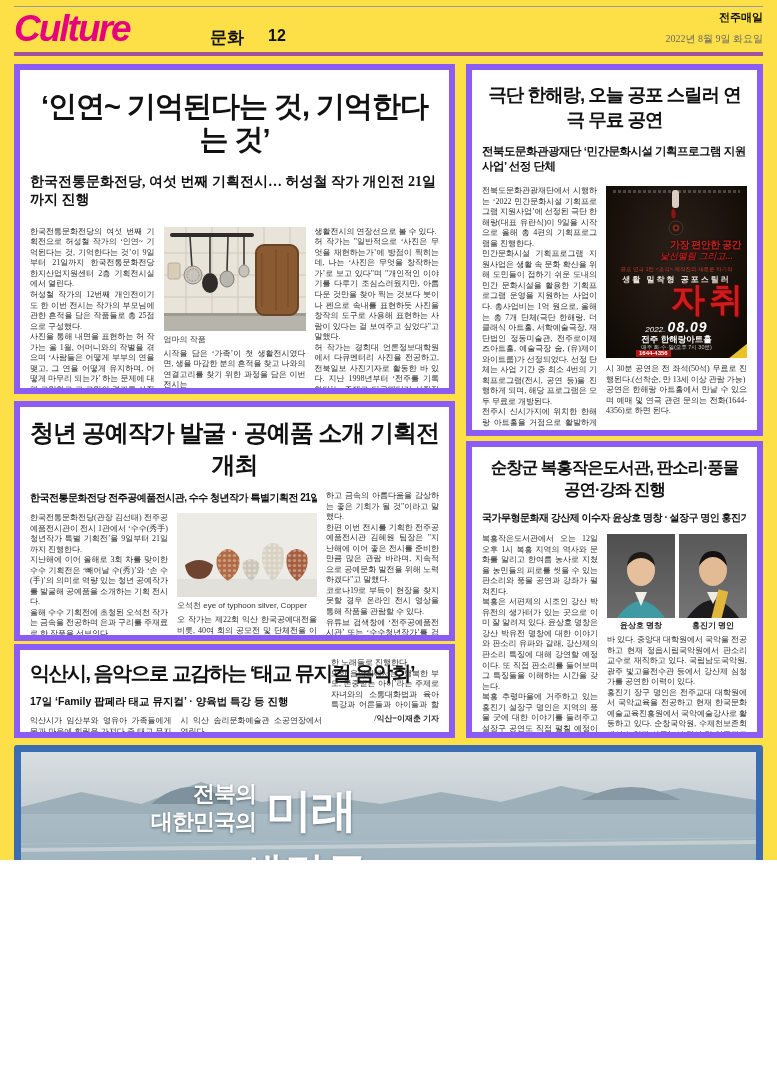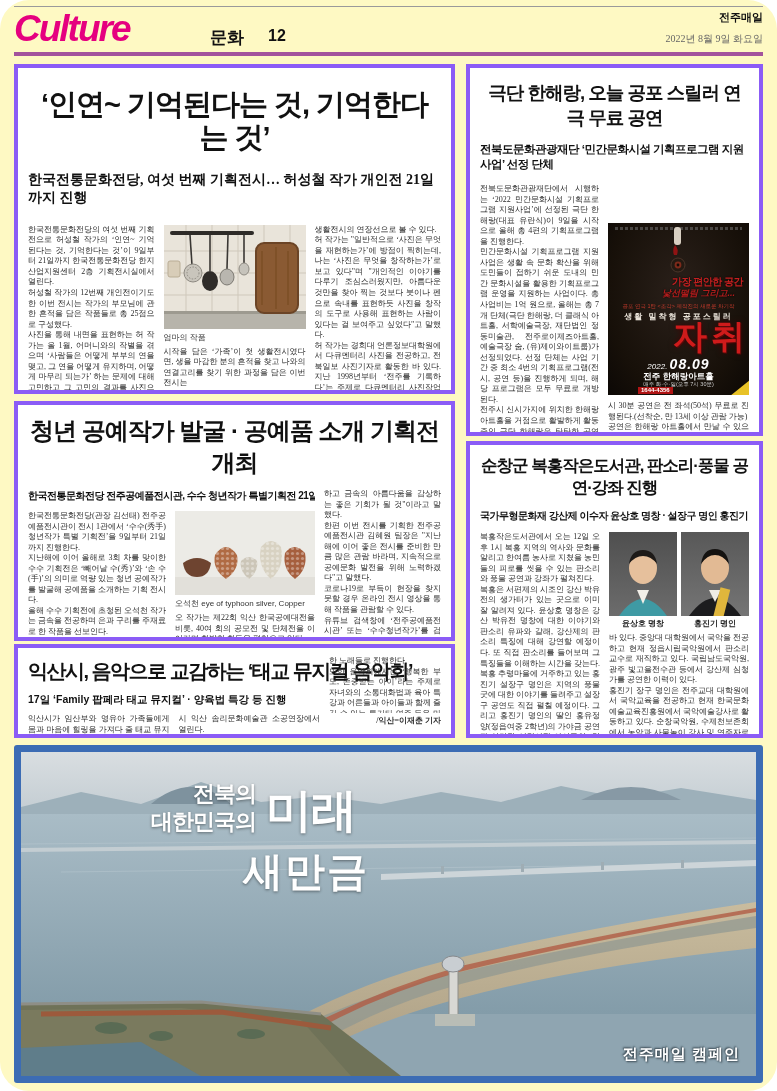--- a/index.html
+++ b/index.html
@@ -1,18 +1,18 @@
 <!DOCTYPE html>
 <html><head>
 <meta charset="utf-8">
 <style>
   html,body{margin:0;padding:0;background:#ffffff;}
-  #page{position:relative;width:777px;height:1091px;background:#fef9c3;overflow:hidden;
-        font-family:"Liberation Serif","DejaVu Serif",serif;color:#222;border-radius:29px;}
-  .abox{position:absolute;border:4px solid #8b5cf6;background:#fff;box-sizing:border-box;
+  #page{position:relative;width:777px;height:860px;background:#fde047;overflow:hidden;
+        font-family:"Liberation Serif","DejaVu Serif",serif;color:#222;}
+  .abox{position:absolute;border:6px solid #8b5cf6;background:#fff;box-sizing:border-box;
         padding:8px 10px;overflow:hidden;}
   
   #topline{position:absolute;left:14px;right:14px;top:6px;border-top:1px solid #9a9a9a;}
   #hdr{position:absolute;left:14px;right:14px;top:10px;height:40px;}
   #logo-en{position:absolute;left:0;top:0;font-family:"Liberation Sans",sans-serif;
            font-style:italic;font-weight:bold;font-size:37px;letter-spacing:-2px;color:#e5007f;line-height:1;}
   #sec-ko{position:absolute;left:196px;top:16px;font-family:"Liberation Sans",sans-serif;
           font-weight:bold;font-size:17px;color:#111;}
   #pageno{position:absolute;left:254px;top:17px;font-family:"Liberation Sans",sans-serif;
           font-weight:bold;font-size:16px;color:#111;}
@@ -174,21 +174,21 @@
     <div class="hl">극단 한해랑, 오늘 공포 스릴러 연극 무료 공연</div>
     <div class="sub">전북도문화관광재단 ‘민간문화시설 기획프로그램 지원사업’ 선정 단체</div>
     <div class="cols">
       <div class="col">
         <div class="bodytxt grow">전북도문화관광재단에서 시행하는 ‘2022 민간문화시설 기획프로그램 지원사업’에 선정된 극단 한해랑(대표 유란식)이 9일을 시작으로 올해 총 4편의 기획프로그램을 진행한다.
 민간문화시설 기획프로그램 지원사업은 생활 속 문화 확산을 위해 도민들이 접하기 쉬운 도내의 민간 문화시설을 활용한 기획프로그램 운영을 지원하는 사업이다. 총사업비는 1억 원으로, 올해는 총 7개 단체(극단 한해랑, 더 클래식 아트홀, 서학예술극장, 재단법인 정동미술관, 전주로이제즈아트홀, 예술극장 숨, (유)제이와이트룹)가 선정되었다. 선정 단체는 사업 기간 중 최소 4번의 기획프로그램(전시, 공연 등)을 진행하게 되며, 해당 프로그램은 모두 무료로 개방된다.
 전주시 신시가지에 위치한 한해랑 아트홀을 거점으로 활발하게 활동 중인 극단 한해랑은 탄탄한 공연기획 능력을 바탕으로 고정 관객층을 확보해 나가며 도내 생활 문화 확산에 큰 역할을 하고 있다.
 극단 한해랑이 민간문화시설 기획프로그램 지원사업을 통해 찾아가는 첫 번째 순서는 연극 (자취)(작/연출 진광련)로, 부모님의 반대를 무릅쓰고 시작한 주인공 ‘미지’의 자취 생활 중 일어나는 일을 그린 공포 스릴러 연극이다.
 연극 (자취)는 유료 공연이지만, 도민들의 문</div>
       </div>
-      <div class="col" style="flex:none;width:141px;margin-top:39px;">
+      <div class="col" style="flex:none;width:141px;">
         <div id="poster">
           <div class="credits"></div>
           <svg width="60" height="46" viewBox="0 0 60 46" style="position:absolute;left:40px;top:4px;">
             <rect x="26" y="0" width="7" height="18" rx="3" fill="#d8cfc2"></rect>
             <path d="M27 18 q4 4 2 10 l-3 0 q-2 -5 1 -10z" fill="#8f1313"></path>
             <circle cx="30" cy="38" r="7" fill="#241a12" stroke="#4a352a"></circle>
             <circle cx="30" cy="38" r="3.4" fill="#7d2a1a"></circle>
             <circle cx="30" cy="38" r="1.4" fill="#120b07"></circle>
           </svg>
           <div class="pr1">가장 편안한 공간</div>

